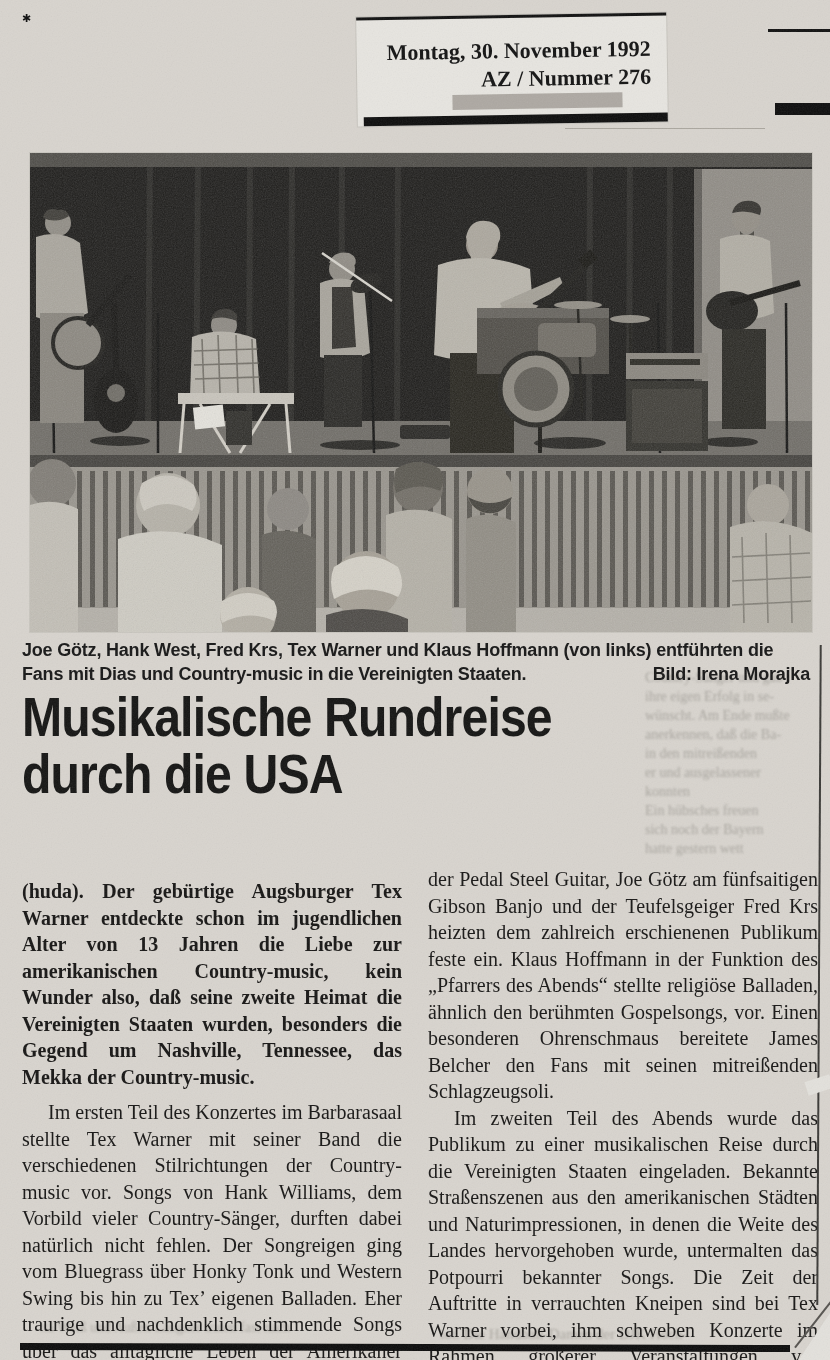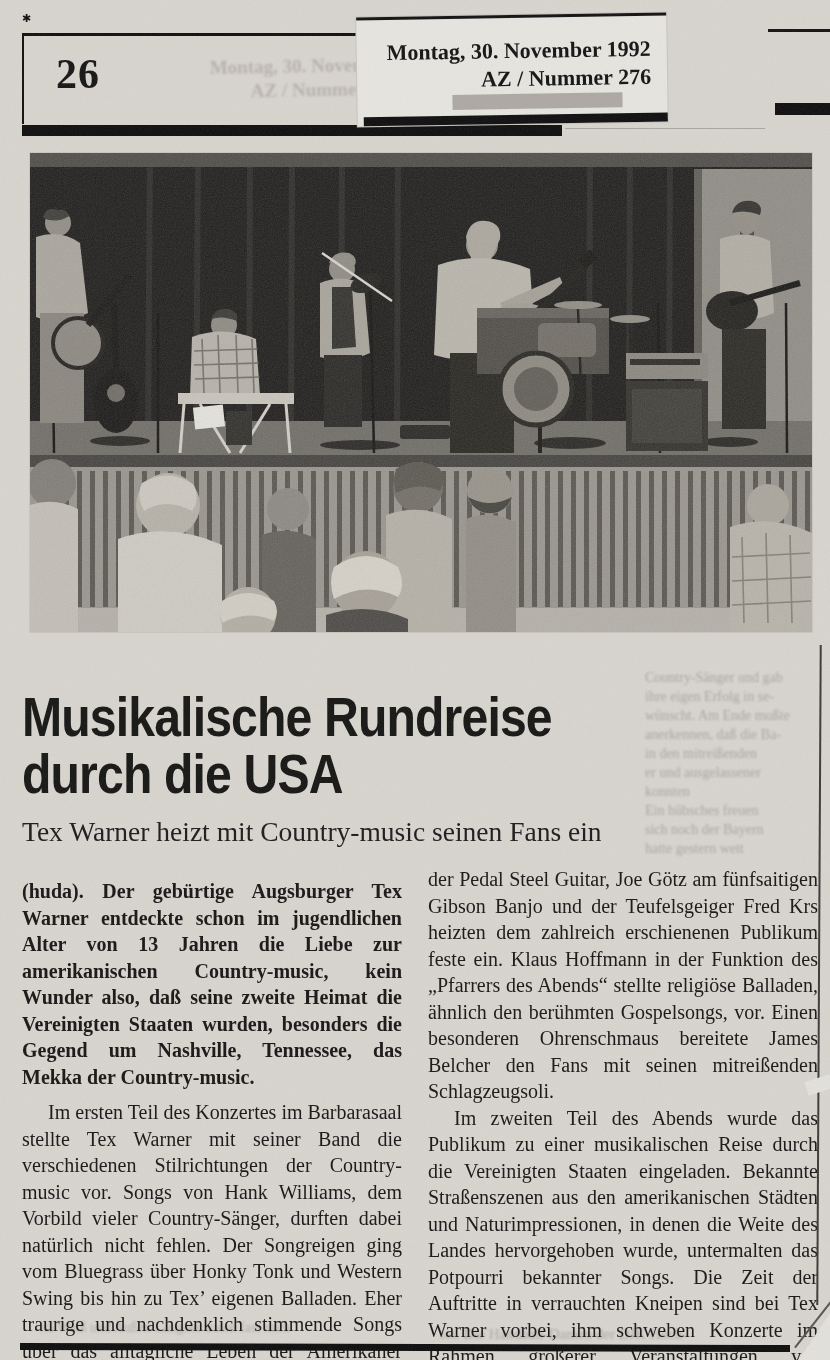--- a/index.html
+++ b/index.html
@@ -65,28 +65,20 @@
   <svg class="grain" width="830" height="1360">
     <filter id="paperNoise">
         <feTurbulence type="fractalNoise" baseFrequency="0.8" numOctaves="2" stitchTiles="stitch"></feTurbulence>
         <feColorMatrix type="saturate" values="0"></feColorMatrix>
       </filter>
     <rect width="830" height="1360" filter="url(#paperNoise)"></rect>
   </svg>
 
   <span class="speck">✱</span>
 
-  <div class="box26">
-    <div class="ghost-hdr">
-      <span>Montag, 30. November 1992</span><br>
-      <span>AZ / Nummer 276</span>
-    </div>
-    <span class="num">26</span>
-    <div class="bar"></div>
-  </div>
 
   <div class="datebox">
     <span class="l1">Montag, 30. November 1992</span>
     <span class="l2">AZ / Nummer 276</span>
     <div class="smudge"></div>
     <div class="bar"></div>
   </div>
 
   <div class="topline-right"></div>
   <div class="topbar-right"></div>
@@ -329,40 +321,43 @@
             <line x1="702" y1="404" x2="780" y2="400"></line>
           <line x1="702" y1="428" x2="781" y2="424"></line>
             <line x1="702" y1="452" x2="781" y2="448"></line>
         </g>
       </g>
 
       <rect width="782" height="479" filter="url(#photoGrain)" opacity="0.18"></rect>
     </svg>
   </div>
 
+  <div class="caption">
+    <span>Joe Götz, Hank West, Fred Krs, Tex Warner und Klaus Hoffmann (von links) entführten die Fans mit Dias und Country-music in die Vereinigten Staaten.</span>
+    <span class="credit">Bild: Irena Morajka</span>
+  </div>
 
   <div class="ghostcol">
     <span>Country-Sänger und gab</span>
     <span>ihre eigen Erfolg in se-</span>
     <span>wünscht. Am Ende mußte</span>
     <span>anerkennen, daß die Ba-</span>
     <span>in den mitreißenden</span>
     <span>er und ausgelassener</span>
     <span>konnten</span>
     <span></span>
     <span>Ein hübsches freuen</span>
     <span>sich noch der Bayern</span>
     <span>hatte gestern wett</span>
   </div>
 
   <h1 class="headline">
     <span>Musikalische Rundreise</span><br>
     <span>durch die USA</span>
   </h1>
-  <h2 class="subhead">Tex Warner heizt mit Country-music seinen Fans ein</h2>
 
   <div class="cols">
     <div class="col c1">
       <p class="lead">(huda). Der gebürtige Augsburger Tex Warner entdeckte schon im jugendlichen Alter von 13 Jahren die Liebe zur amerikanischen Country-music, kein Wunder also, daß seine zweite Heimat die Vereinigten Staaten wurden, besonders die Gegend um Nashville, Tennessee, das Mekka der Country-music.</p>
       <p class="indent after-lead">Im ersten Teil des Konzertes im Barbarasaal stellte Tex Warner mit seiner Band die verschiedenen Stilrichtungen der Country-music vor. Songs von Hank Williams, dem Vorbild vieler Country-Sänger, durften dabei natürlich nicht fehlen. Der Songreigen ging vom Bluegrass über Honky Tonk und Western Swing bis hin zu Tex’ eigenen Balladen. Eher traurige und nachdenklich stimmende Songs über das alltägliche Leben der Amerikaner außerhalb der großen Metropolen der Vereinigten Staaten wechselten mit fetzigen Soloeinlagen, in denen die Musiker ihr Können richtig unter Beweis stellen konnten. Hank West an</p>
     </div>
     <div class="col c2">
       <p>der Pedal Steel Guitar, Joe Götz am fünfsaitigen Gibson Banjo und der Teufelsgeiger Fred Krs heizten dem zahlreich erschienenen Publikum feste ein. Klaus Hoffmann in der Funktion des „Pfarrers des Abends“ stellte religiöse Balladen, ähnlich den berühmten Gospelsongs, vor. Einen besonderen Ohrenschmaus bereitete James Belcher den Fans mit seinen mitreißenden Schlagzeugsoli.</p>
       <p class="indent">Im zweiten Teil des Abends wurde das Publikum zu einer musikalischen Reise durch die Vereinigten Staaten eingeladen. Bekannte Straßenszenen aus den amerikanischen Städten und Naturimpressionen, in denen die Weite des Landes hervorgehoben wurde, untermalten das Potpourri bekannter Songs. Die Zeit der Auftritte in verrauchten Kneipen sind bei Tex Warner vorbei, ihm schweben Konzerte im Rahmen größerer Veranstaltungen vor musikalisch anspruchsvollerem Publikum vor. Ideen für die zukünftigen Konzerte hat der Musiker bereits genügend im Kopf.</p>
     </div>

